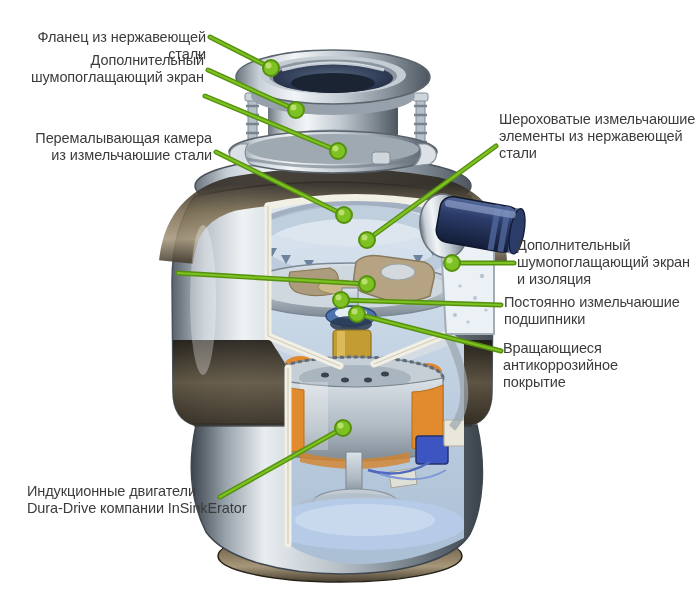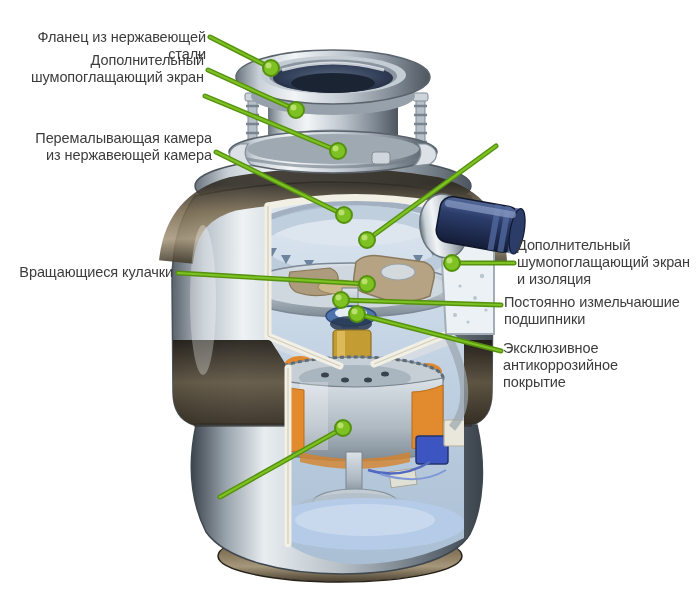--- a/index.html
+++ b/index.html
@@ -287,22 +287,25 @@
       <circle class="callout-dot" cx="357" cy="314" r="8"></circle>
           <circle class="dot-hl" cx="354.5" cy="311.5" r="3"></circle>
     </g>
   </g>
 </svg>
 
   <div class="lbl ra" style="right:494px;top:29px">Фланец из нержавеющей стали</div>
   <div class="lbl ra" style="right:496px;top:52px">Дополнительный
 шумопоглащающий экран</div>
   <div class="lbl ra" style="right:488px;top:130px">Перемалывающая камера
-из нержавеющей камера</div>
-  <div class="lbl ra" style="right:527px;top:264px">Вращающиеся кулачки</div>
+из измельчаюшие стали</div>
+  <div class="lbl" style="left:27px;top:483px">Индукционные двигатели
+Dura-Drive компании InSinkErator</div>
+  <div class="lbl" style="left:499px;top:111px">Шероховатые измельчаюшие
+элементы из нержавеющей стали</div>
   <div class="lbl" style="left:517px;top:237px">Дополнительный
 шумопоглащающий экран
 и изоляция</div>
   <div class="lbl" style="left:504px;top:294px">Постоянно измельчаюшие
 подшипники</div>
-  <div class="lbl" style="left:503px;top:340px">Эксклюзивное антикоррозийное
+  <div class="lbl" style="left:503px;top:340px">Вращающиеся антикоррозийное
 покрытие</div>
 </div>
 
 </body></html>

